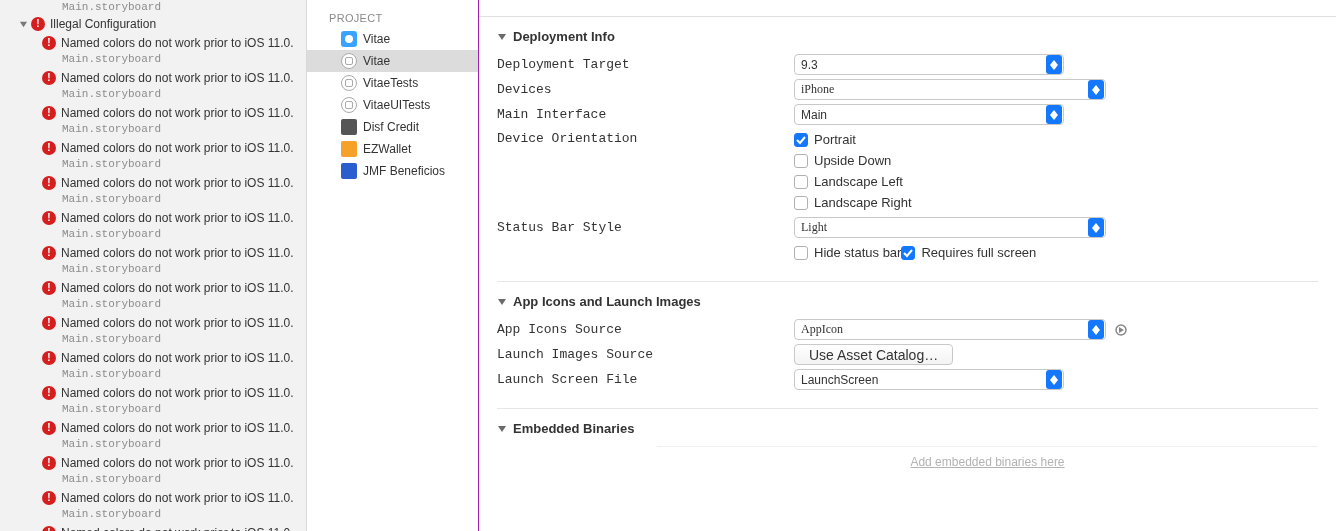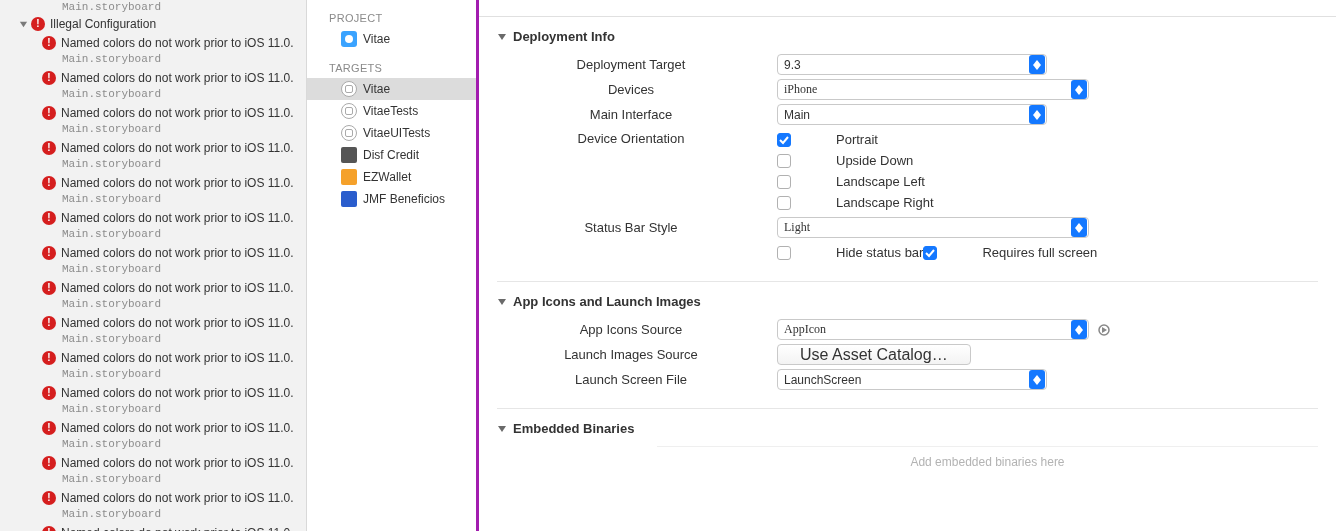--- a/index.html
+++ b/index.html
@@ -68,21 +68,21 @@
   .issue-text {
     white-space: nowrap;
     overflow: hidden;
     text-overflow: clip;
     flex: 1;
   }
 
   
   .targets-panel {
     width: 172px;
-    border-right: 3px solid #a21caf;
+    border-right: 1px solid #a21caf;
     padding-top: 8px;
     font-size: 12px;
     color: #6b6b6b;
   }
   .pt-section-label {
     padding: 4px 12px 4px 22px;
     font-size: 11px;
     letter-spacing: 0.3px;
     color: #8a8a8a;
   }
@@ -128,25 +128,26 @@
     font-weight:600; color:#333; font-size:13px;
     margin-bottom:10px;
   }
   .section-header .disclosure { margin-right:6px; color:#6a6a6a; }
   .form-row {
     display:flex; align-items:center;
     margin: 4px 0;
   }
   .form-label {
     width: 280px;
-    text-align: center;
+    text-align: left;
     padding-right: 12px;
     color:#333;
-  }
-  .form-control { display:flex; align-items:center; gap:6px; }
+    font-family:Liberation Mono, monospace;
+  }
+  .form-control { display:flex; align-items:center; gap:6px;margin-left:17px; }
   .combo, .select {
     height: 21px;
     border:1px solid #c9c9c9;
     border-radius:4px;
     background:#fff;
     display:flex; align-items:center;
     font-size:12px; color:#333;
     position:relative;
   }
   .combo { width:270px; padding-left:6px; }
@@ -154,38 +155,38 @@
   .combo .txt, .select .txt { flex:1; white-space:nowrap; overflow:hidden; }
   .blue-stepper {
     width:16px; height:19px;
     background:#1478ff;
     border-radius:3px;
     display:flex; flex-direction:column;
     align-items:center; justify-content:center;
     margin:1px;
   }
   .blue-stepper svg { display:block; }
-  .checkbox-row { display:flex; align-items:center; margin:3px 0;gap:39px; }
+  .checkbox-row { display:flex; align-items:center; margin:3px 0; }
   .cb {
     width:14px; height:14px;
     border:1px solid #b1b1b1;
     border-radius:3px;
     background:#fff;
     margin-right:6px;
     display:inline-flex; align-items:center; justify-content:center;
     flex-shrink:0;
   }
   .cb.checked { background:#1478ff; border-color:#1478ff; }
   .cb.checked svg { display:block; }
   .cb svg { display:none; }
   .plain-button {
-    height:21px; padding:0 22px;
+    height:21px; padding:0 14px;
     border:1px solid #c9c9c9; border-radius:4px;
     background:linear-gradient(#fff,#f3f3f3);
-    font-size:16px; color:#333;
+    font-size:14px; color:#333;
     display:inline-flex; align-items:center;
   }
   .action-icon {
     width:18px; height:18px;
     display:inline-flex; align-items:center; justify-content:center;
     color:#888;
   }
   .dropzone {
     text-align:center; color:#b3b3b3; font-size:12px;
     padding:8px 0;
@@ -313,21 +314,20 @@
       </div>
     </div>
 </div>
 
 <div class="targets-panel">
   <div class="pt-section-label">PROJECT</div>
   <div class="pt-item">
     <span class="pt-icon ic-proj"></span>
     <span>Vitae</span>
   </div>
-  <div class="pt-section-label" style="margin-top:8px;">TARGETS</div>
   <div id="targets-list">
       <div class="pt-item selected">
         <span class="pt-icon ic-app"></span>
         <span>Vitae</span>
       </div>
       <div class="pt-item">
         <span class="pt-icon ic-app"></span>
         <span>VitaeTests</span>
       </div>
       <div class="pt-item">
@@ -540,15 +540,15 @@
   <div class="section">
     <div class="section-header">
       <span class="disclosure">
         <svg width="10" height="10" viewBox="0 0 10 10">
             <path d="M1 2 L9 2 L5 8 Z" fill="currentColor"></path>
           </svg>
       </span>
       <span>Embedded Binaries</span>
     </div>
     <hr style="border:none;border-top:1px solid #efefef; margin:4px 0 0 160px;">
-    <div class="dropzone" style="margin-left:160px;">Add embedded binaries here</div>
+    <div class="dropzone" style="margin-left:160px;text-decoration:underline;">Add embedded binaries here</div>
   </div>
 </div>
 
 </body></html>

